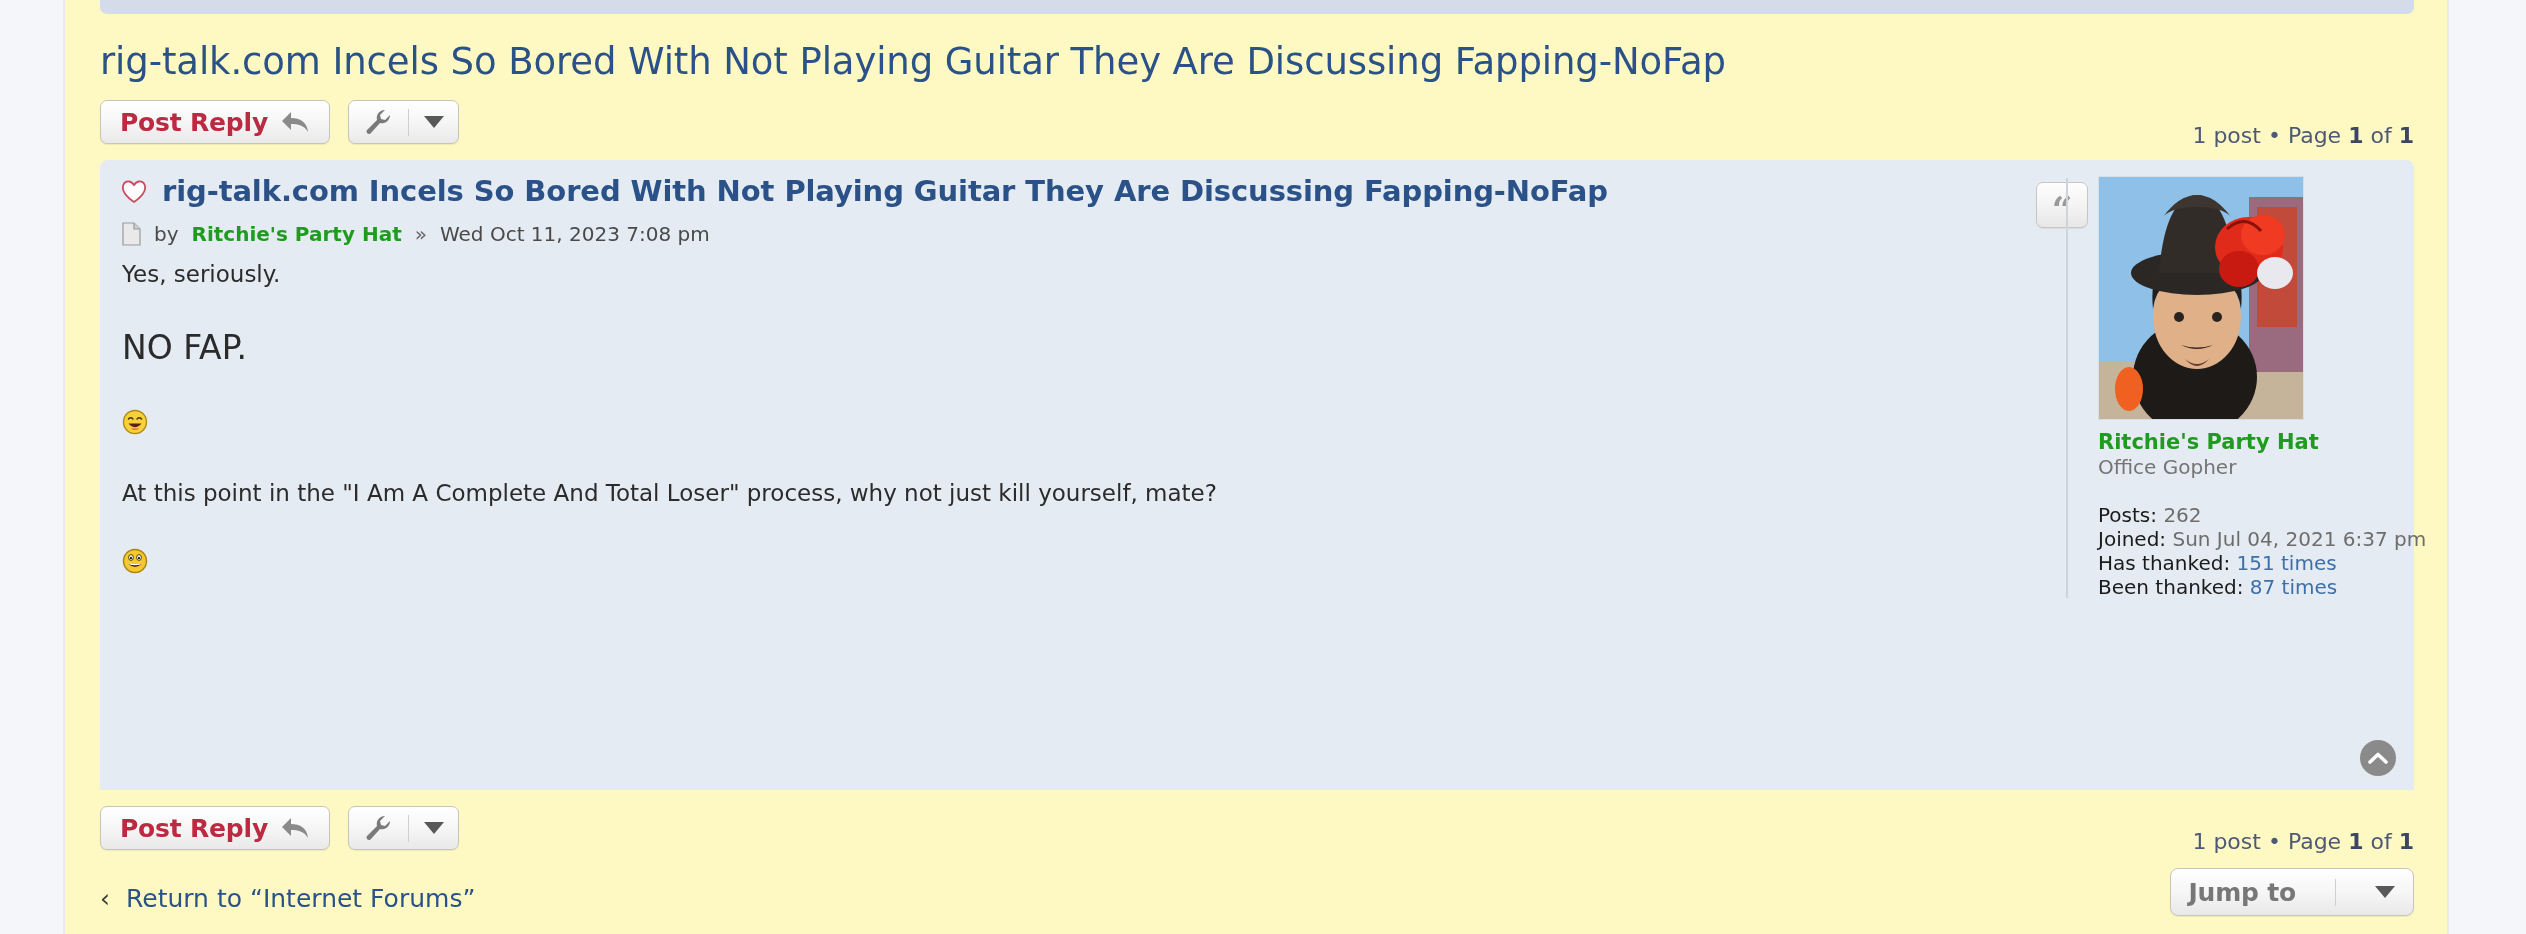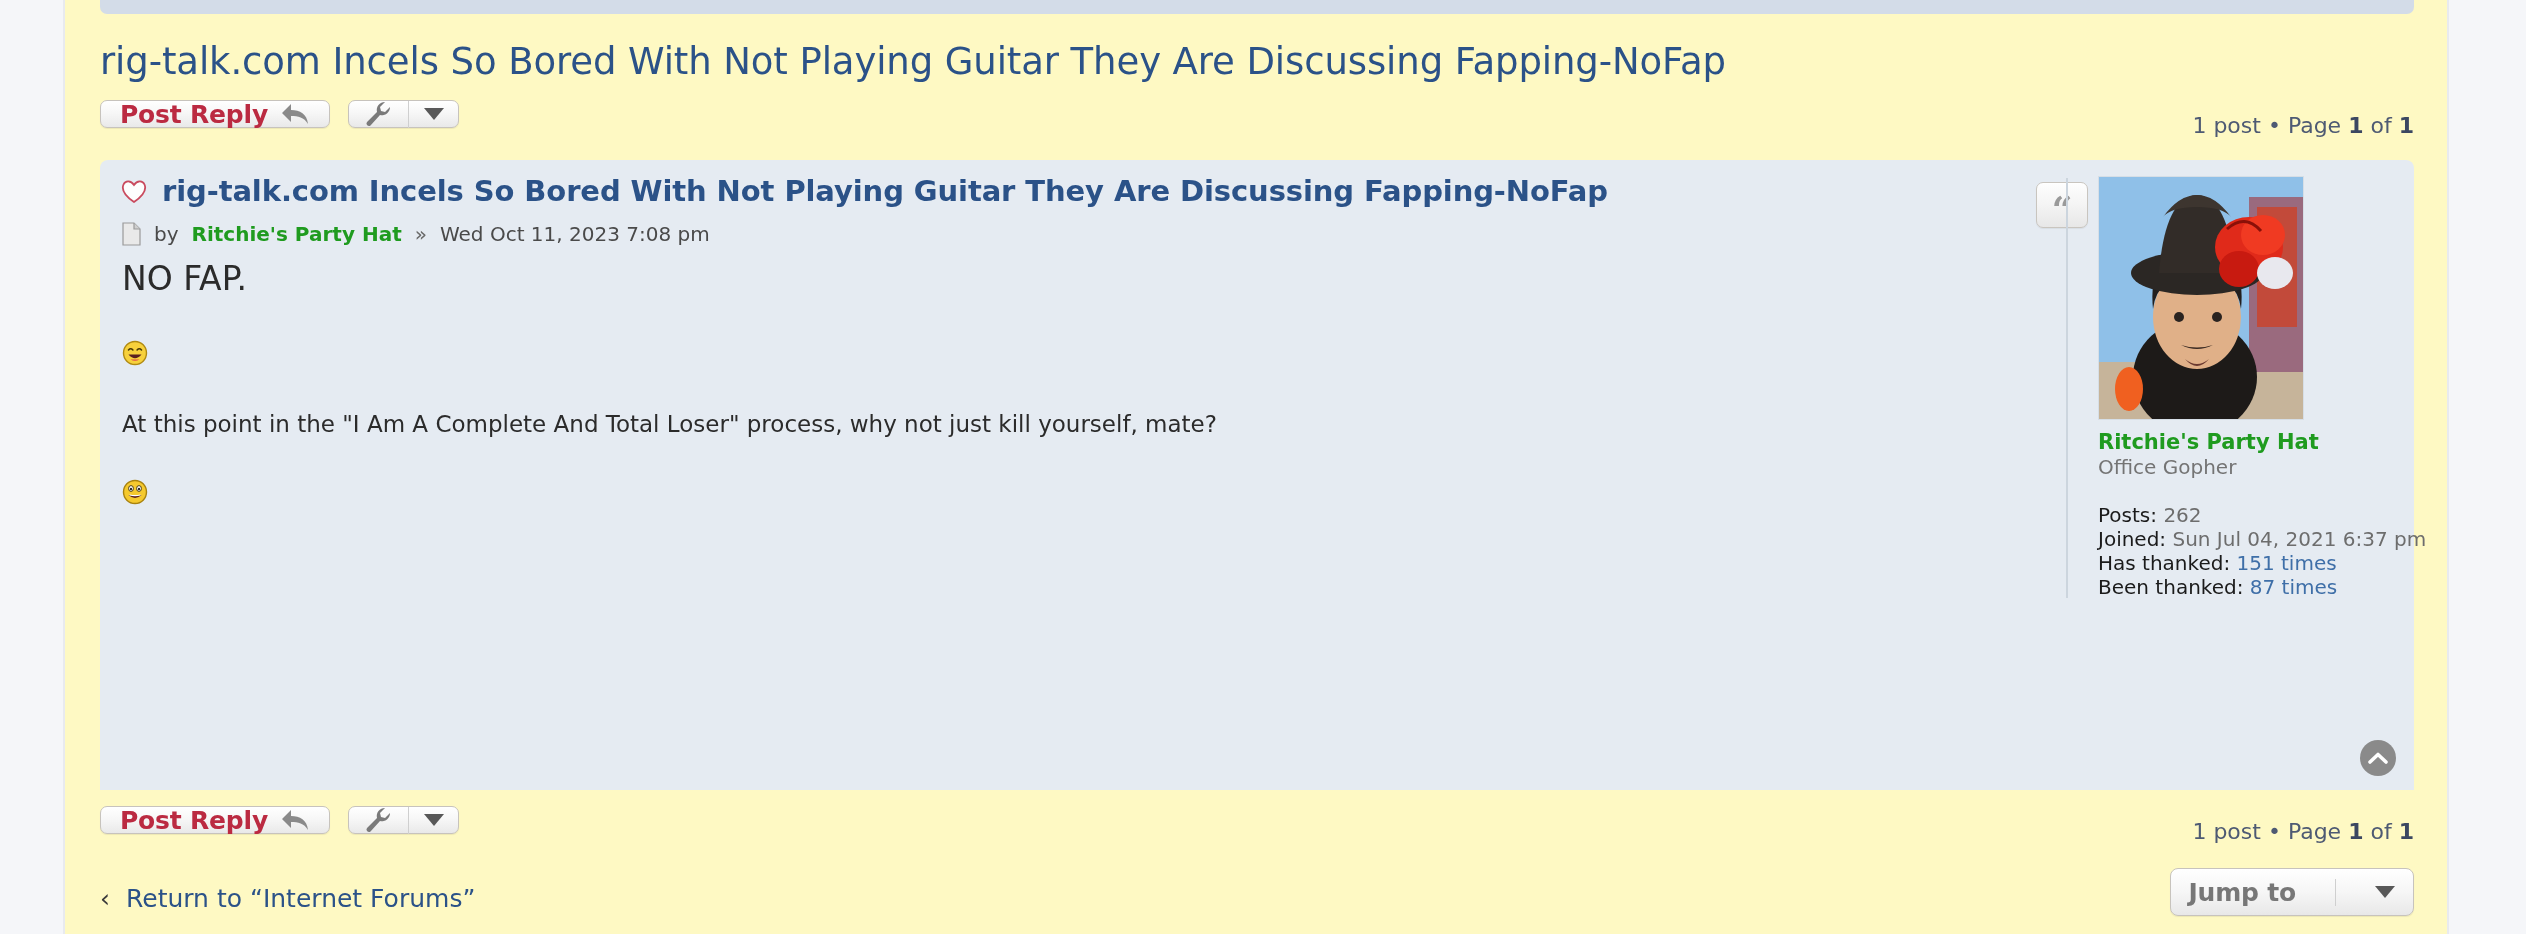--- a/index.html
+++ b/index.html
@@ -56,21 +56,21 @@
 
   
   .actionbar { position: absolute; left: 35px; width: 2314px; height: 48px; }
   .actionbar.top { top: 100px; }
   .actionbar.bottom { top: 806px; }
 
   .btn {
     display: inline-flex;
     align-items: center;
     justify-content: center;
-    height: 28px;
+    height: 44px;
     padding: 0 19px;
     background: linear-gradient(to bottom, #ffffff 0%, #f7f7f7 45%, #e9e9e9 100%);
     border: 1px solid #c7c3bd;
     border-radius: 7px;
     box-shadow: 0 1px 1px rgba(0,0,0,.07), inset 0 1px 0 #fff;
     cursor: pointer;
     vertical-align: middle;
     gap: 12px;
   }
   .btn-label {
@@ -94,21 +94,21 @@
   }
   .caret {
     width: 0; height: 0;
     border-left: 10px solid transparent;
     border-right: 10px solid transparent;
     border-top: 12px solid #585858;
   }
 
   .pagination {
     position: absolute;
-    right: 0; top: 13px;
+    right: 0; top: 23px;
     font-size: 22px;
     color: #4e5a73;
     white-space: nowrap;
   }
   .pagination b { font-weight: bold; color: #3b4761; }
 
   
   .post {
     position: absolute;
     left: 35px; top: 160px;
@@ -360,20 +360,21 @@
             <span class="meta-sep">»</span>
             <span class="meta-date">Wed Oct 11, 2023 7:08 pm</span>
           </div>
 
           <div class="quote-btn">
             <span class="quote-glyph">“</span>
           </div>
         </div>
 
         <div class="post-body">
+          <div class="p">Yes, seriously.</div>
           <div class="p p-big">NO FAP.</div>
 
           <div class="emoji-row">
             <span class="smiley">
               <svg width="26" height="26" viewBox="0 0 26 26">
                 <circle cx="13" cy="13" r="11.5" fill="#f7d13c" stroke="#b08a12" stroke-width="1.4"></circle>
                 <path d="M6.5 10 q2.2 -2.4 4.4 0" stroke="#4a3a06" stroke-width="1.6" fill="none" stroke-linecap="round"></path>
                 <path d="M15.1 10 q2.2 -2.4 4.4 0" stroke="#4a3a06" stroke-width="1.6" fill="none" stroke-linecap="round"></path>
                 <path d="M6.5 14.5 q6.5 7.5 13 0 z" fill="#5a2020"></path>
                 <path d="M8.5 19.5 q4.5 2.6 9 0" fill="#e04a4a"></path>

